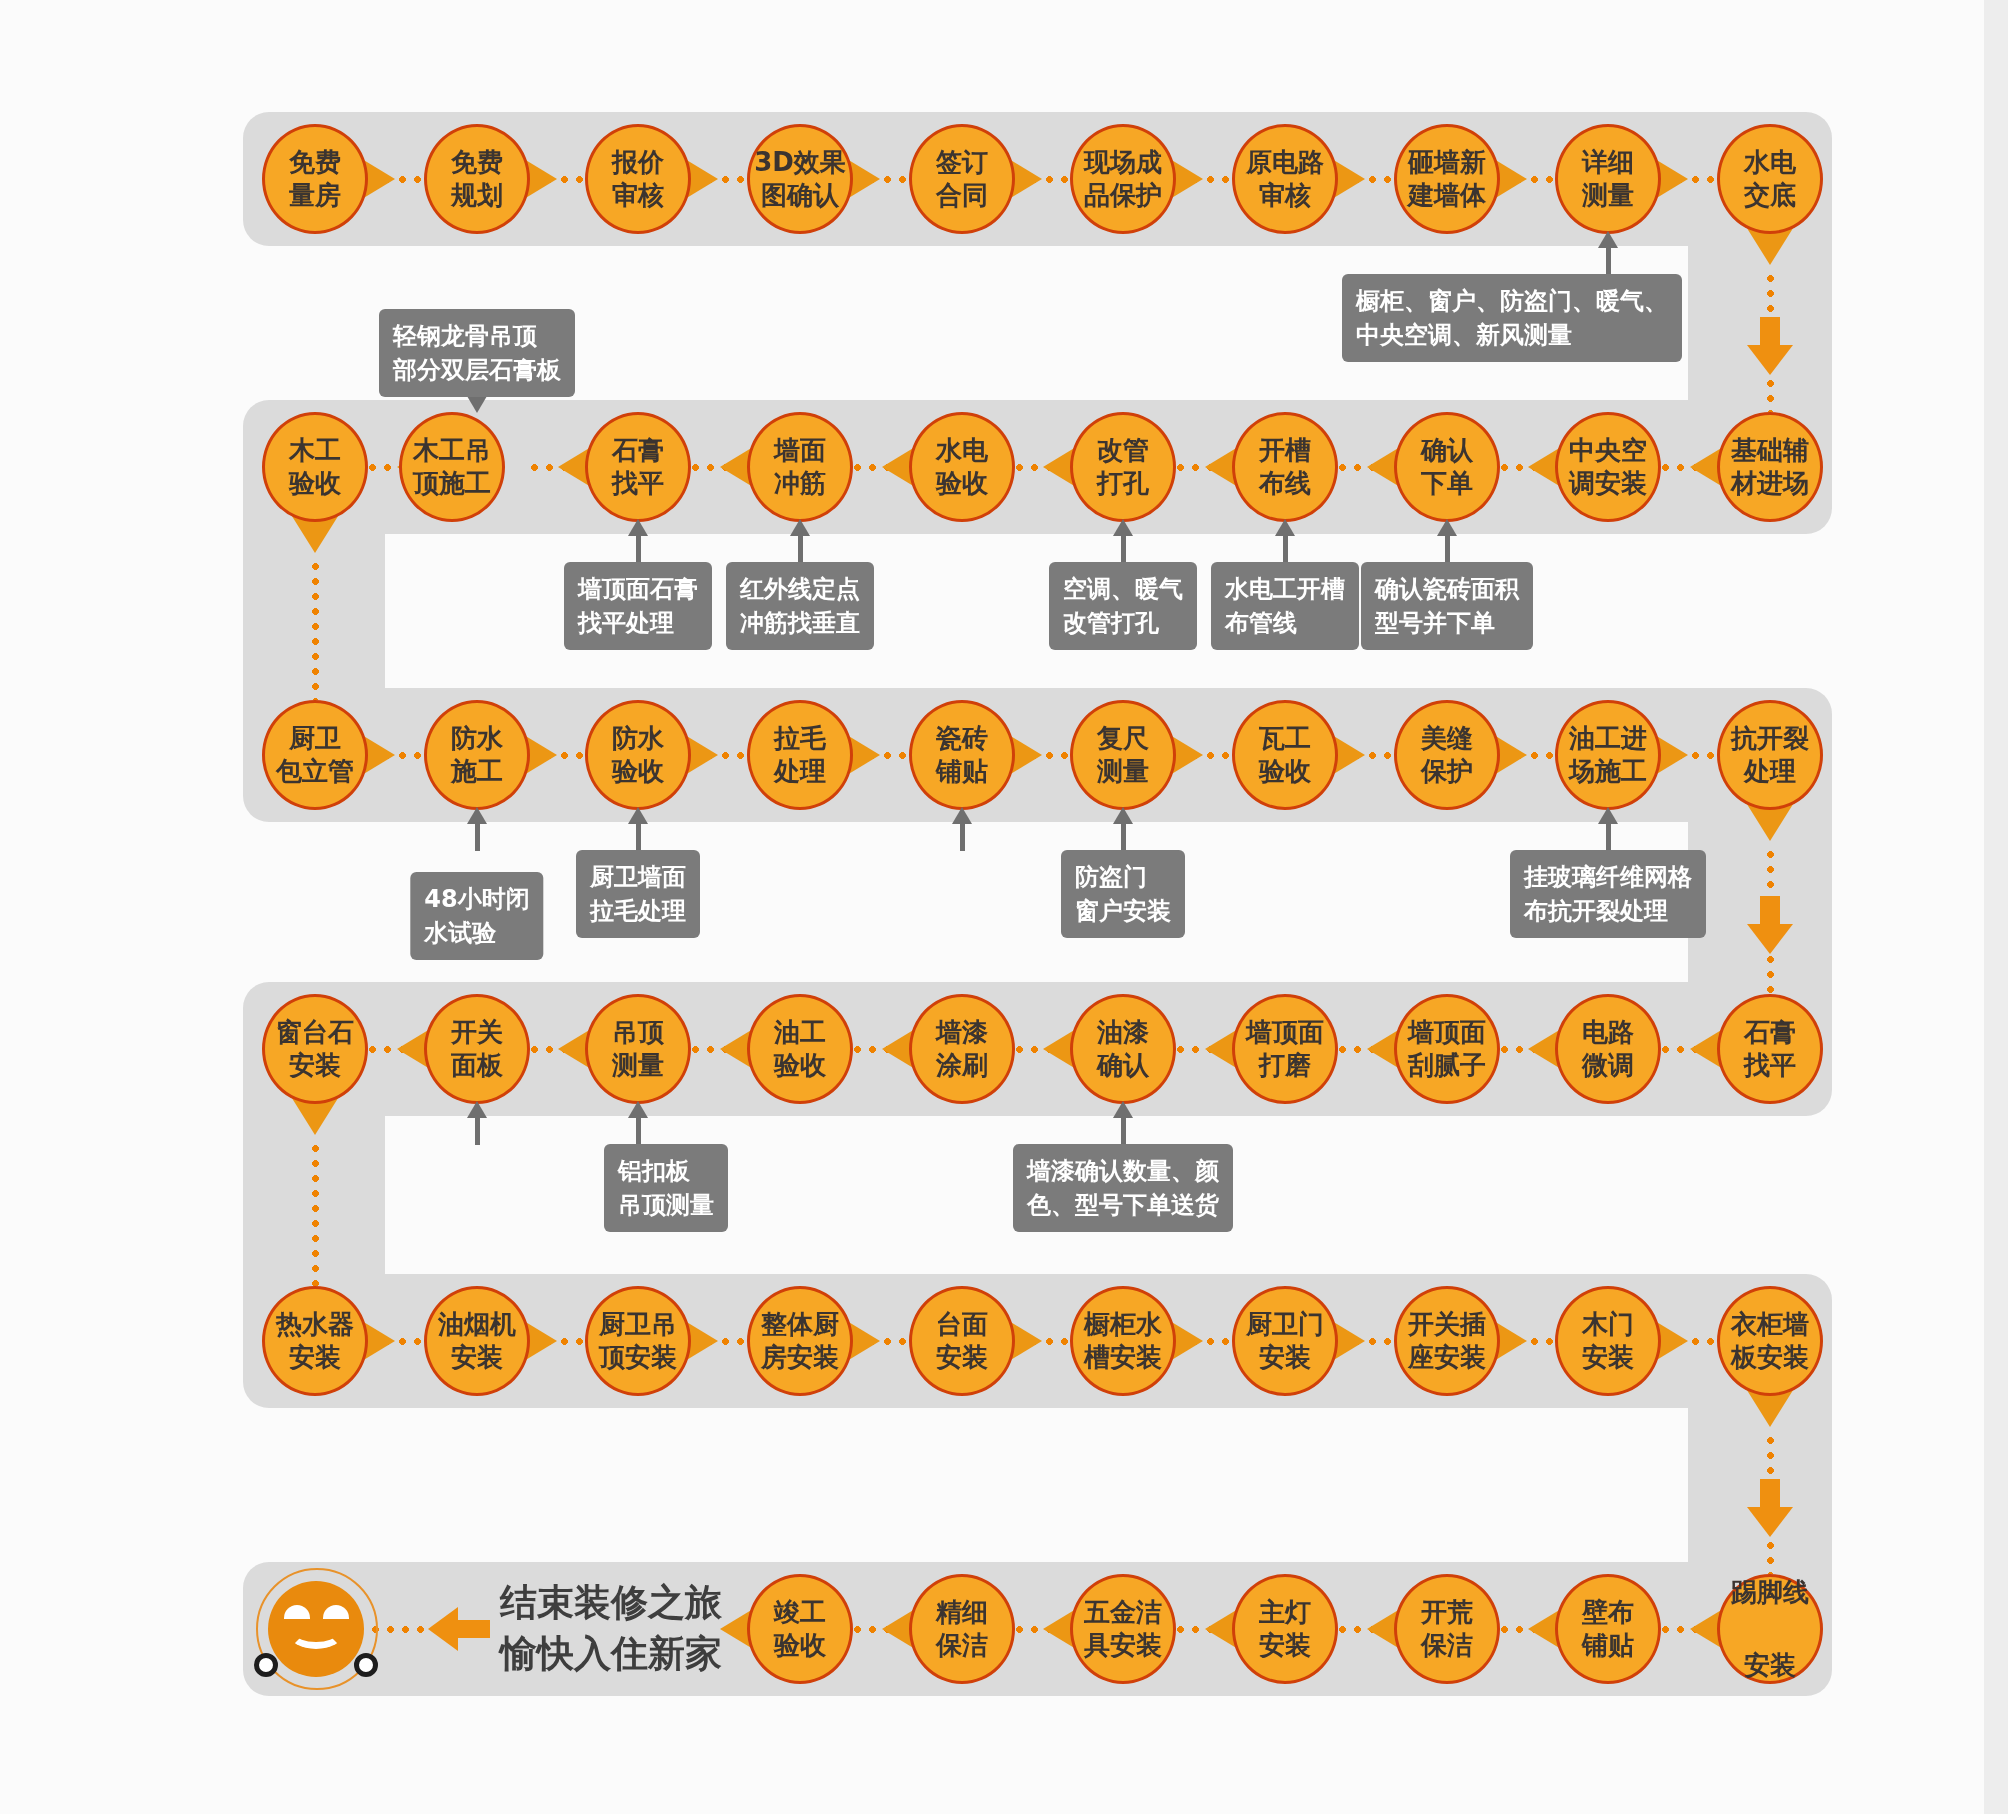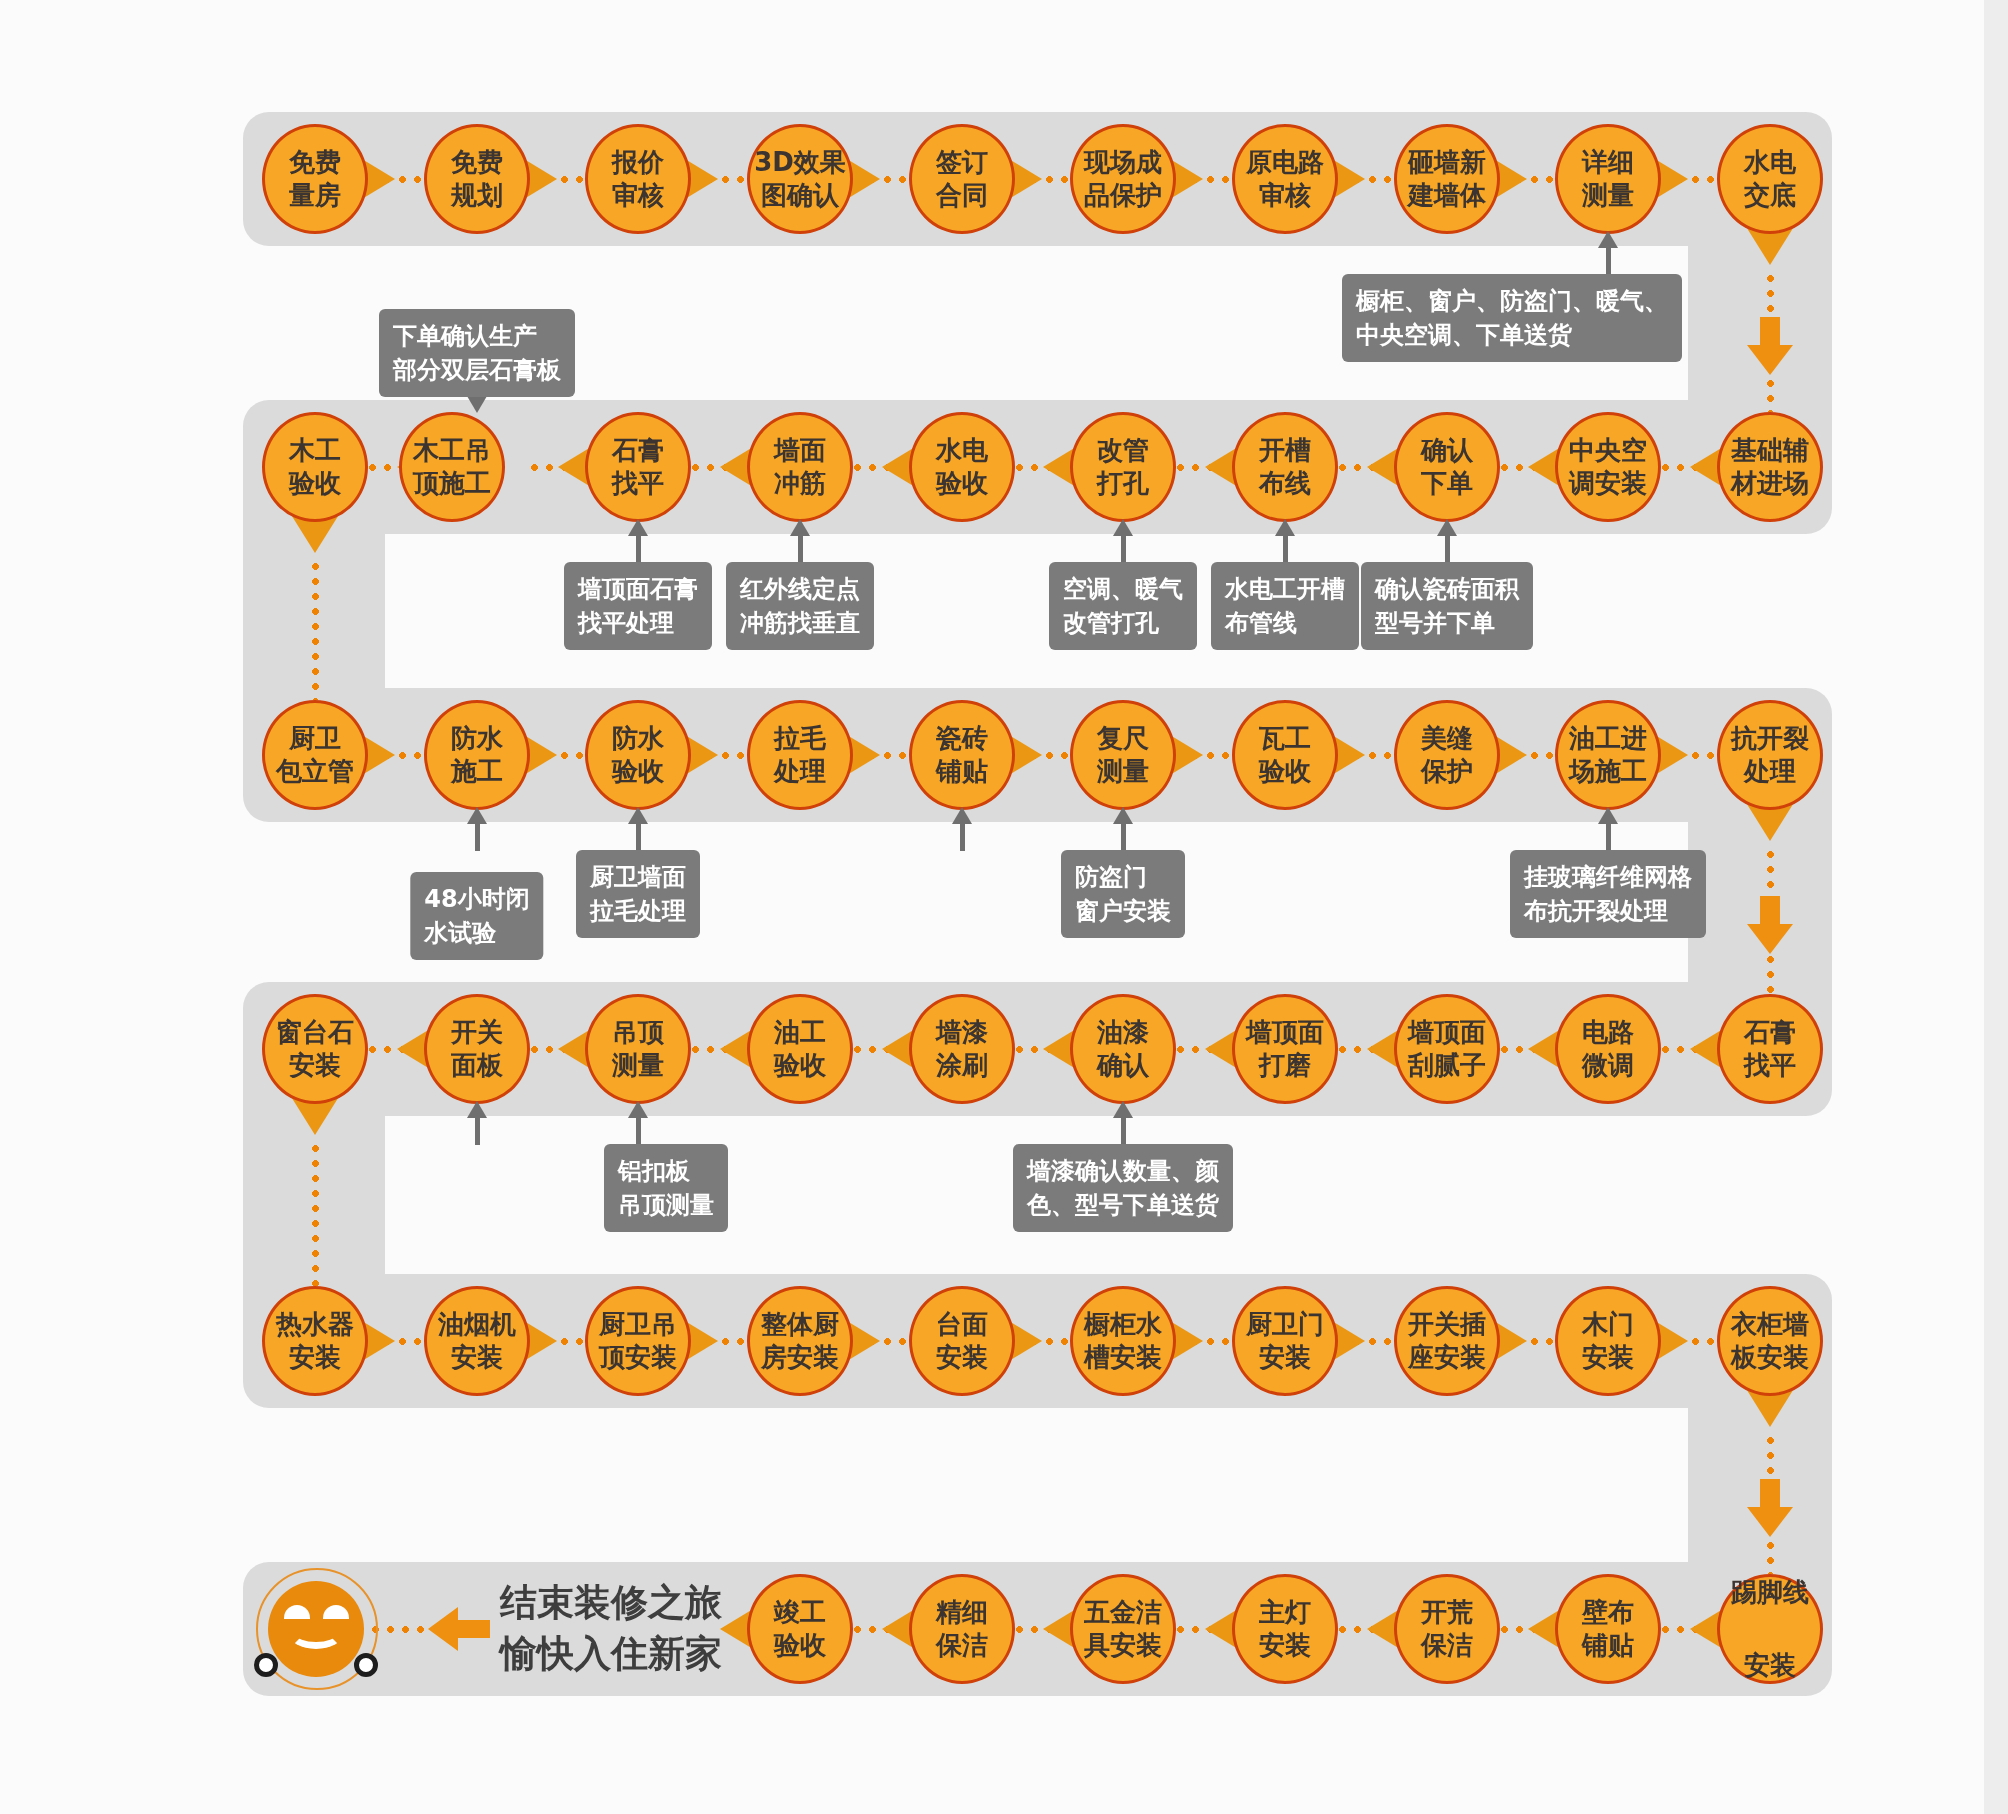--- a/index.html
+++ b/index.html
@@ -422,26 +422,26 @@
     <div class="tri-d" style="left: 290px; top: 1095px;"></div>
     <div class="vdots" style="left: 311px; top: 1141px; height: 145px;"></div>
     <div class="tri-d" style="left: 1745px; top: 1387px;"></div>
     <div class="vdots" style="left: 1766px; top: 1433px; height: 141px;"></div>
     <div class="bigdown" style="left: 1747px; top: 1478.5px;">
       <div class="stem"></div>
       <div class="head"></div>
     </div>
     <div class="note" style="left: 1512px; top: 274px;">
       <span>橱柜、窗户、防盗门、暖气、</span>
-      <span>中央空调、下单送货</span>
+      <span>中央空调、新风测量</span>
     </div>
     <div class="nstem" style="left: 1606px; top: 247px; height: 28px;"></div>
     <div class="nhead-up" style="left: 1598px; top: 231px;"></div>
     <div class="note" style="left: 477px; top: 309px;">
-      <span>下单确认生产</span>
+      <span>轻钢龙骨吊顶</span>
       <span>部分双层石膏板</span>
     </div>
     <div class="nstem" style="left: 475px; top: 377px; height: 20px;"></div>
     <div class="nhead-down" style="left: 467px; top: 396px;"></div>
     <div class="note" style="left: 638px; top: 562px;">
       <span>墙顶面石膏</span>
       <span>找平处理</span>
     </div>
     <div class="nstem" style="left: 636px; top: 535px; height: 28px;"></div>
     <div class="nhead-up" style="left: 628px; top: 519px;"></div>

